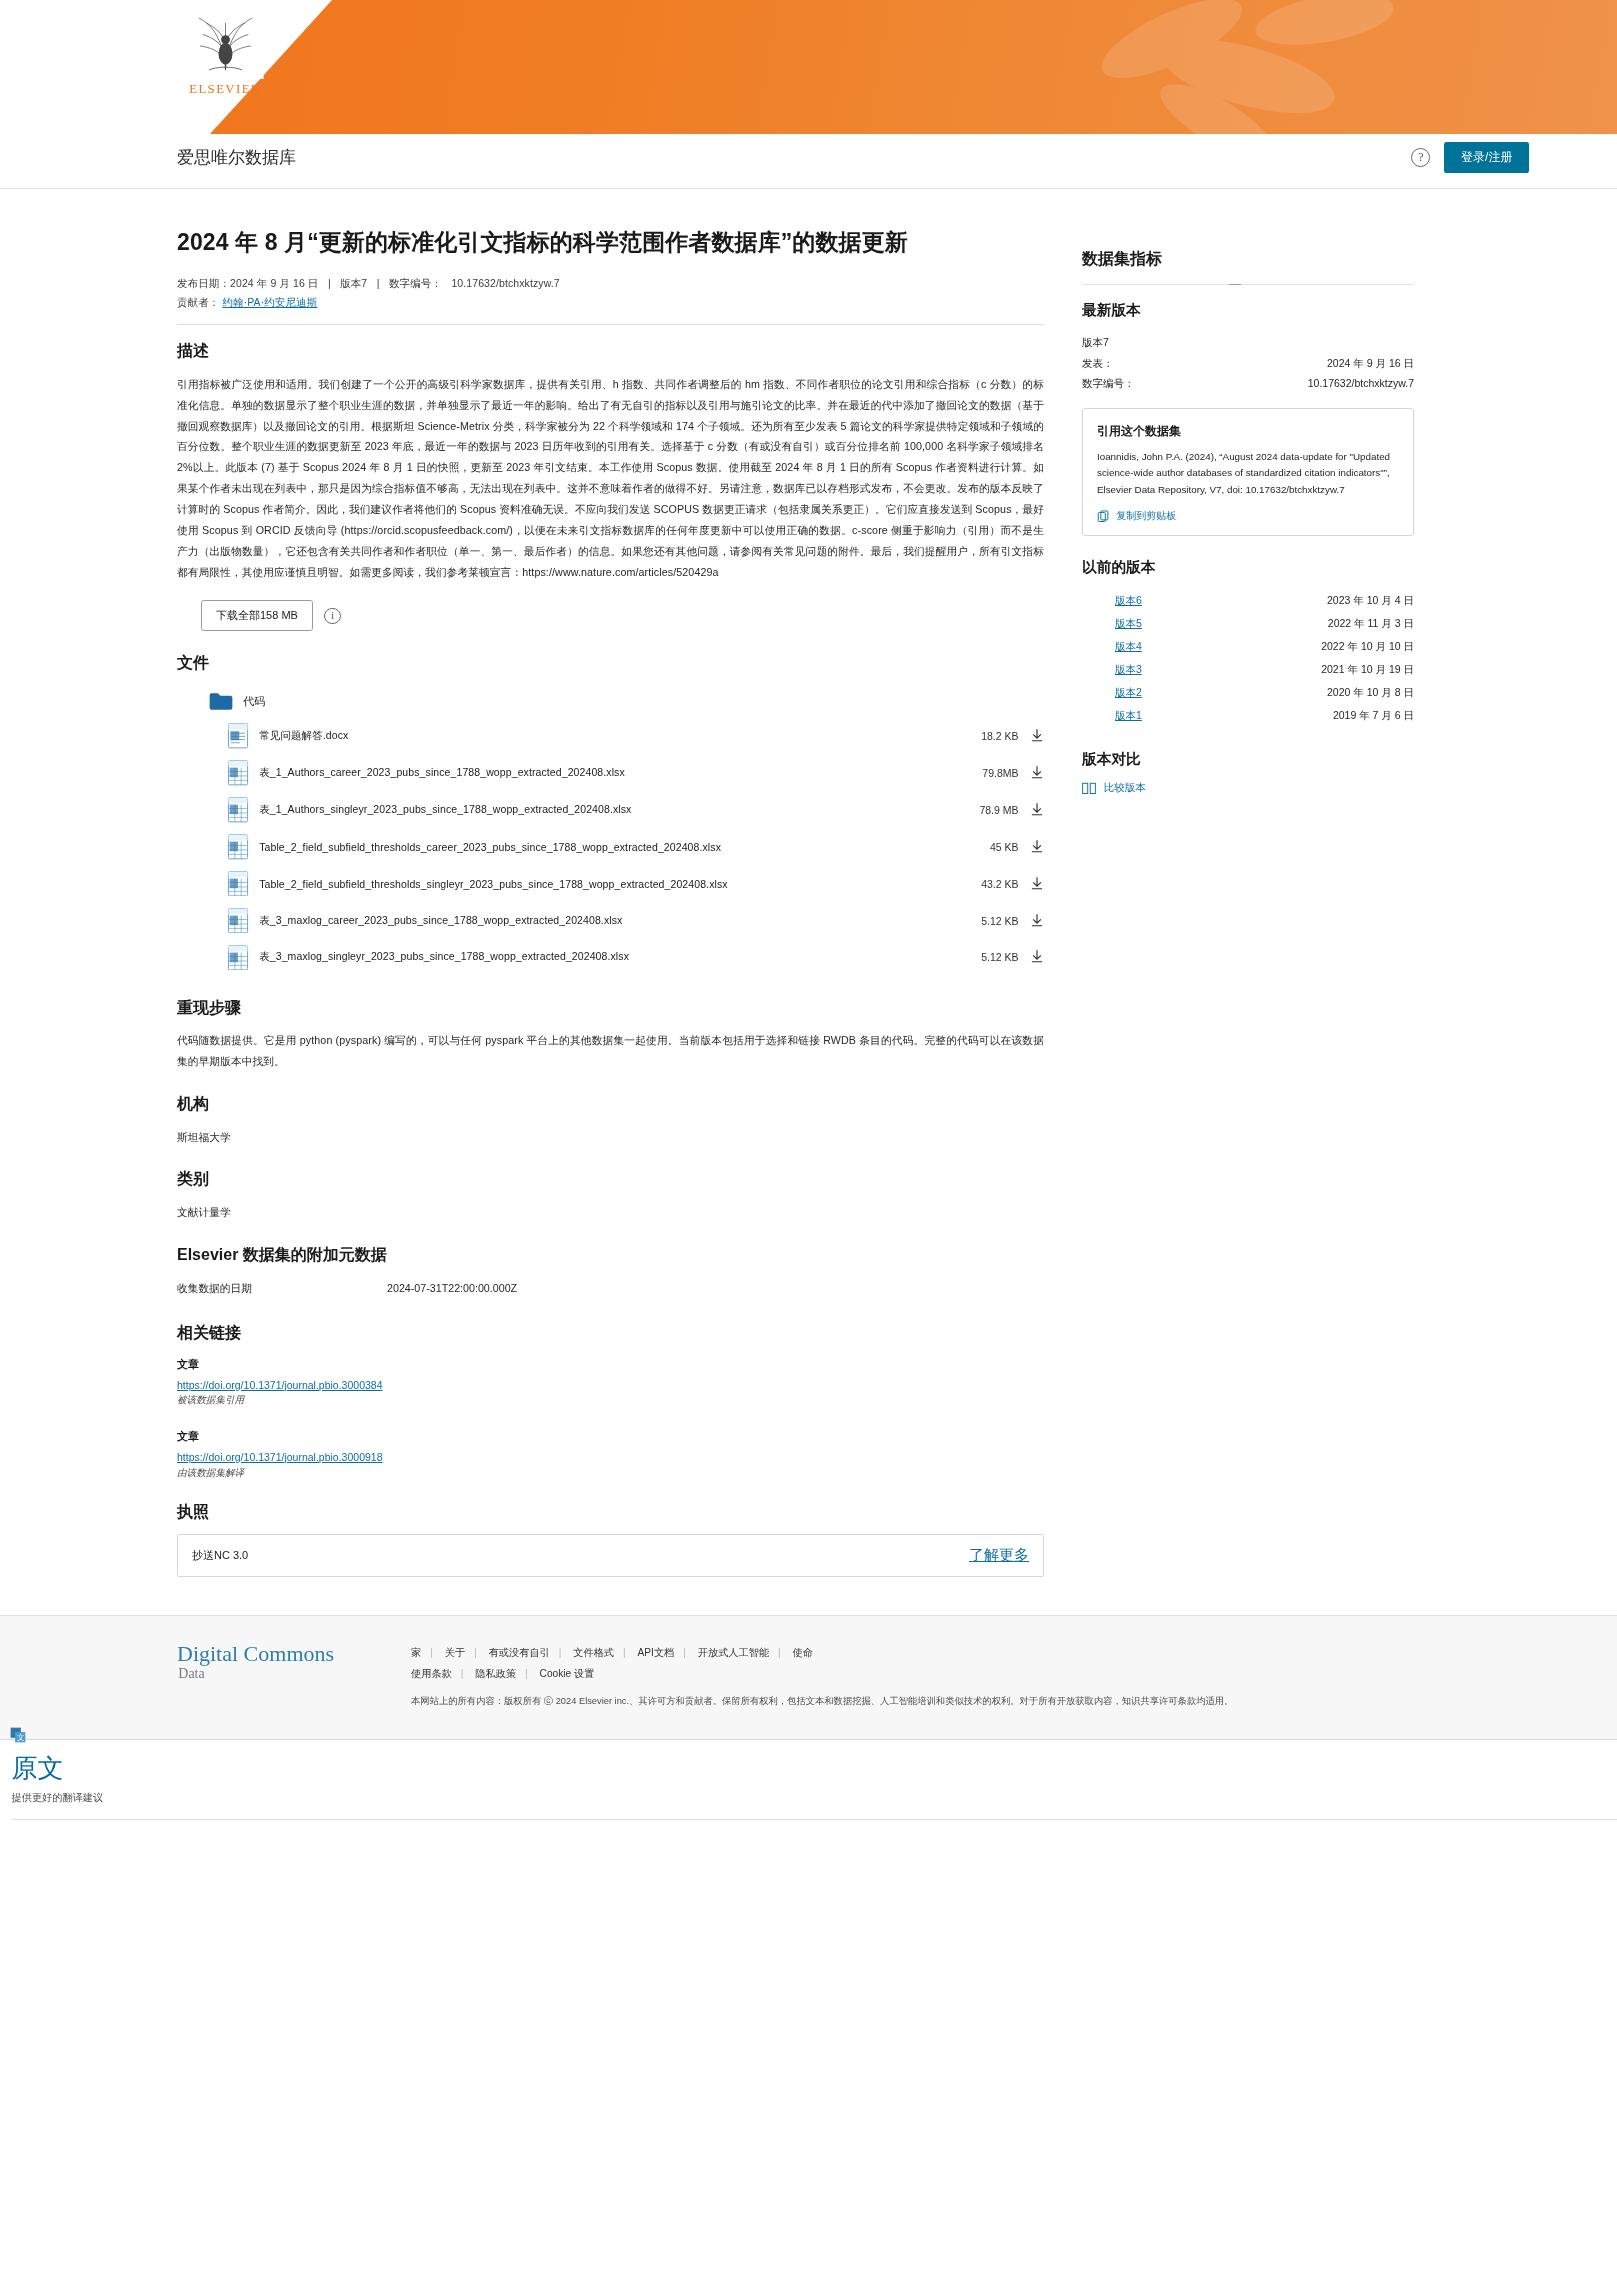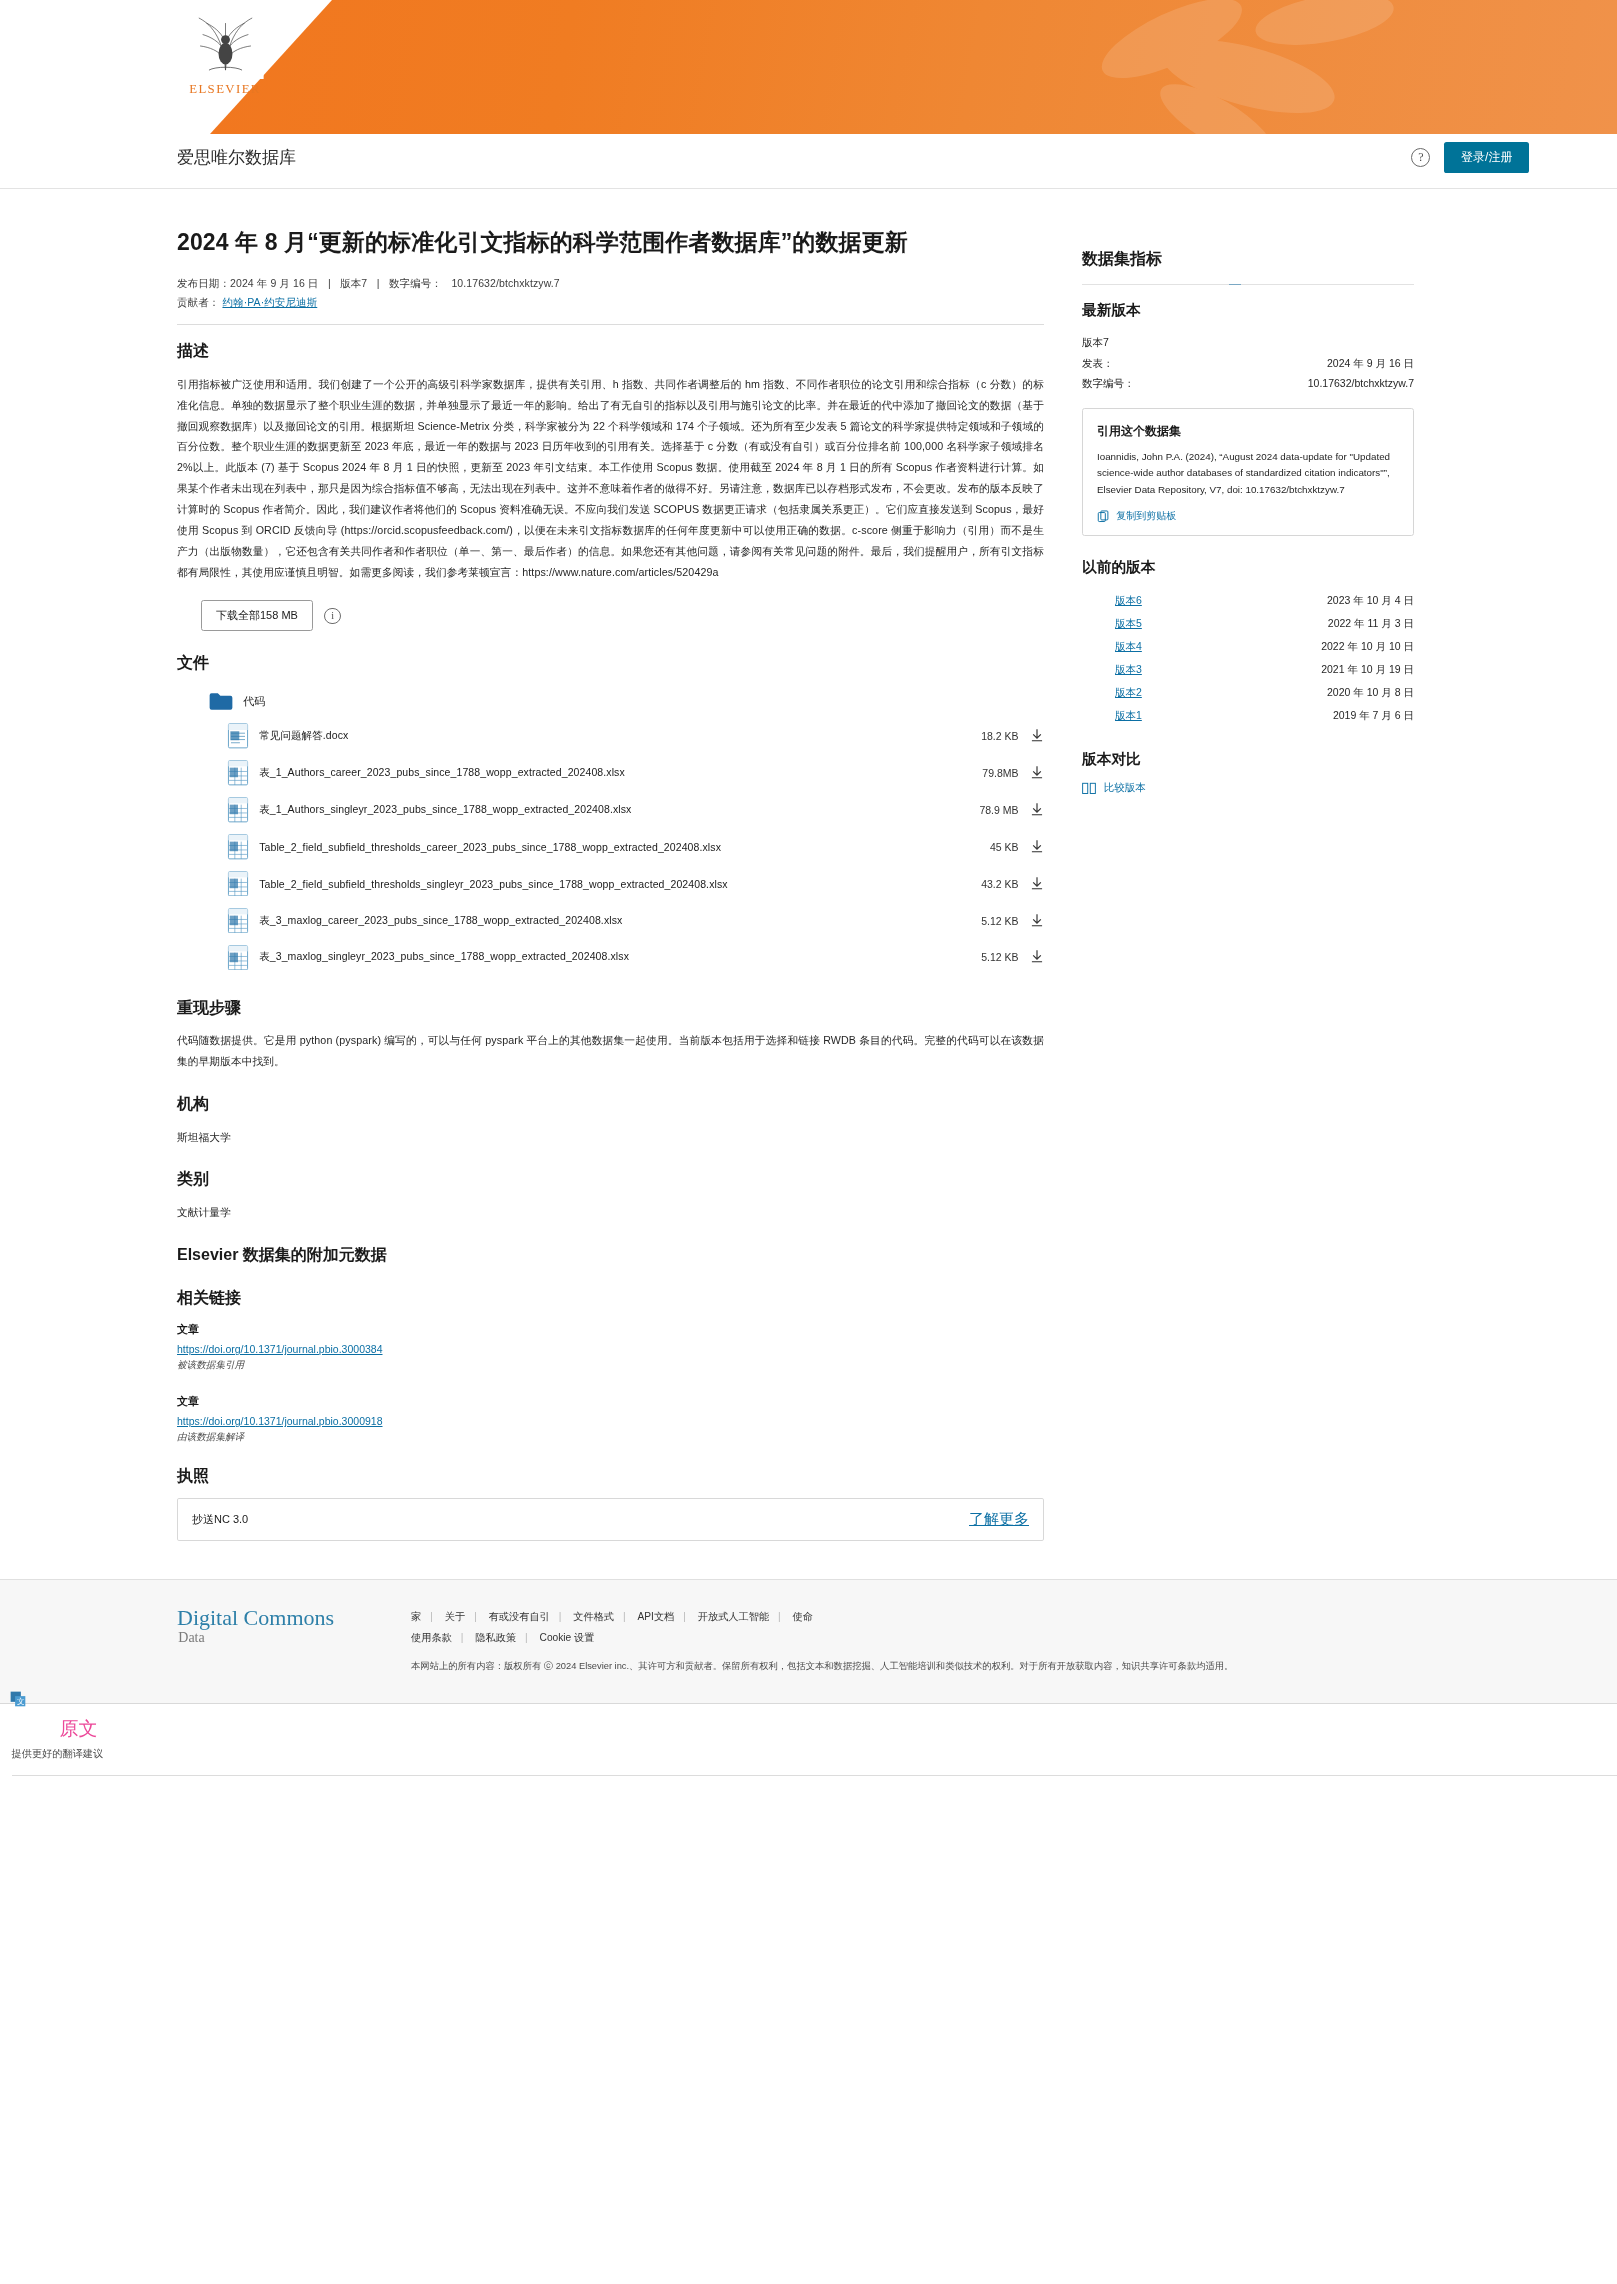--- a/index.html
+++ b/index.html
@@ -348,21 +348,21 @@
   }
 
   
   .translate-bar {
     border-top: 0.6px solid #d9d9d9;
     background: #fff;
     padding: 11.5px 0 16.6px 11.5px;
     position: relative;
   }
   .tr-icon { position:absolute; left: 10.2px; top: -12.8px; width: 16.6px; height: 16.6px; }
-  .tr-title { font-size: 19px; color: #ec4899; font-weight: 400; margin-left: 48px; }
+  .tr-title { font-size: 26px; color: #0369a1; font-weight: 400; }
   .tr-sub { font-size: 10.2px; color: #4a4a4a; margin-top: 5.1px; }
   .tr-rule { border-top: 0.6px solid #dcdcdc; margin-top: 14px; }
 </style>
 </head>
 <body>
 
 <div class="page">
 
   <div class="banner">
     <div class="banner-orange"></div>
@@ -604,20 +604,26 @@
       <h2 class="sec">重现步骤</h2>
       <p class="body-text">代码随数据提供。它是用 python (pyspark) 编写的，可以与任何 pyspark 平台上的其他数据集一起使用。当前版本包括用于选择和链接 RWDB 条目的代码。完整的代码可以在该数据集的早期版本中找到。</p>
 
       <h2 class="sec">机构</h2>
       <p class="body-text">斯坦福大学</p>
 
       <h2 class="sec">类别</h2>
       <p class="body-text">文献计量学</p>
 
       <h2 class="sec">Elsevier 数据集的附加元数据</h2>
+      <div class="meta-table">
+        <div class="meta-row">
+          <div class="meta-key">收集数据的日期</div>
+          <div class="meta-val">2024-07-31T22:00:00.000Z</div>
+        </div>
+      </div>
 
       <h2 class="sec">相关链接</h2>
       <div class="link-block">
         <div class="link-kind">文章</div>
         <div class="ext-link">https://doi.org/10.1371/journal.pbio.3000384</div>
         <div class="link-note">被该数据集引用</div>
       </div>
       <div class="link-block" style="margin-top:22px;">
         <div class="link-kind">文章</div>
         <div class="ext-link">https://doi.org/10.1371/journal.pbio.3000918</div>

